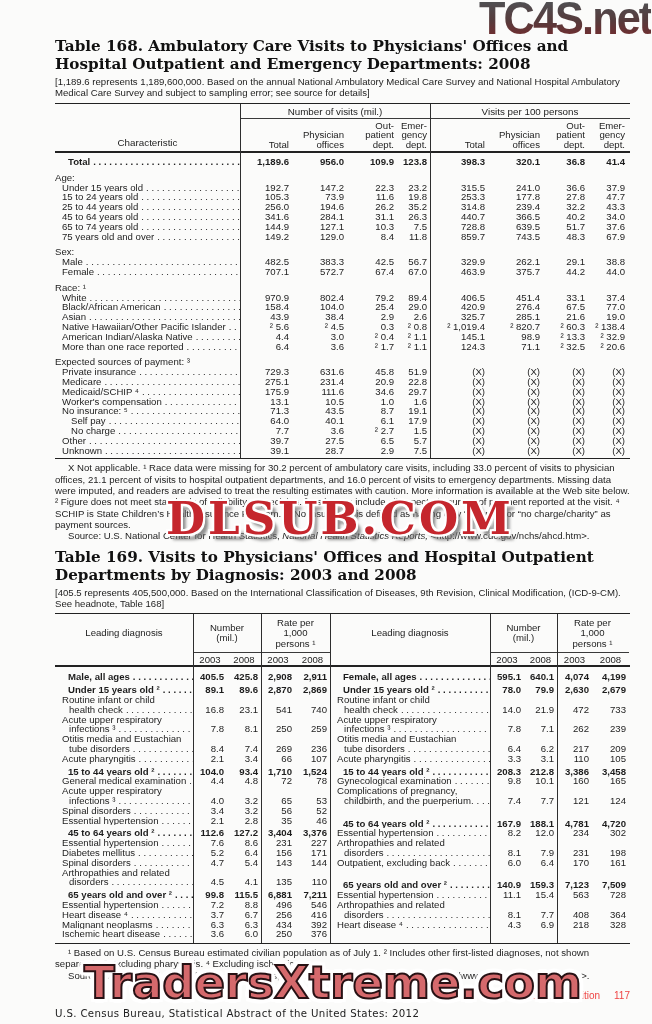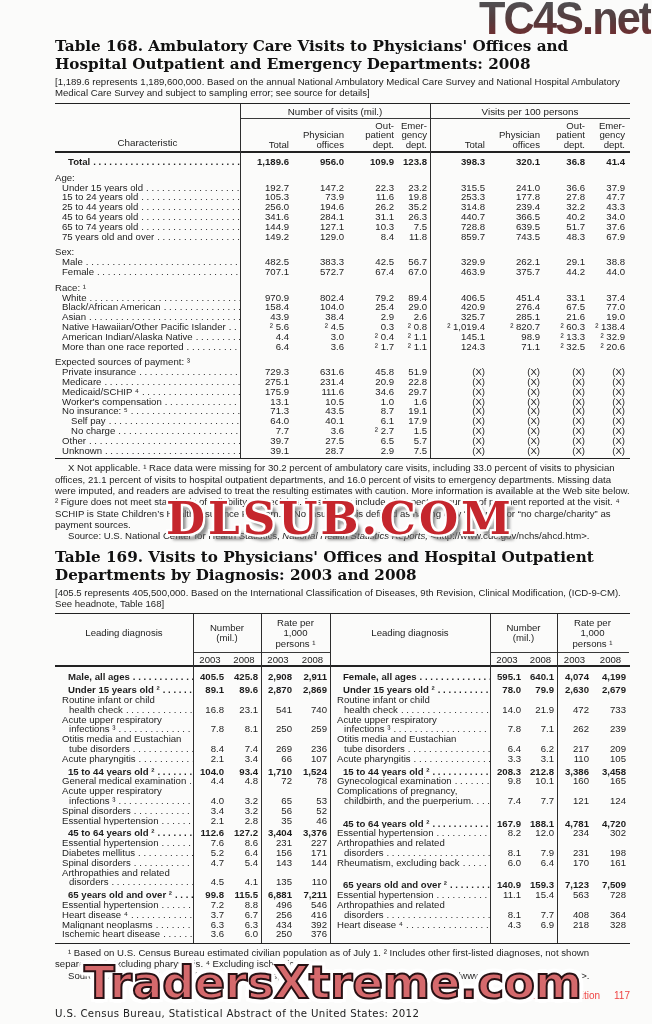--- a/index.html
+++ b/index.html
@@ -936,21 +936,21 @@
                 </div>
               </div>
               <div class="c9 i0">8.1</div>
               <div class="c9 i1">7.9</div>
               <div class="c9 i2">231</div>
               <div class="c9 i3">198</div>
             </div>
             <div class="r169 item">
               <div class="stub">
                 <div class="last">
-                  <span class="lab">Rheumatism, excluding back</span>
+                  <span class="lab">Outpatient, excluding back</span>
                   <span class="dots"></span>
                 </div>
               </div>
               <div class="c9 i0">6.0</div>
               <div class="c9 i1">6.4</div>
               <div class="c9 i2">170</div>
               <div class="c9 i3">161</div>
             </div>
             <div class="r169 spacer"></div>
             <div class="r169 bold">

